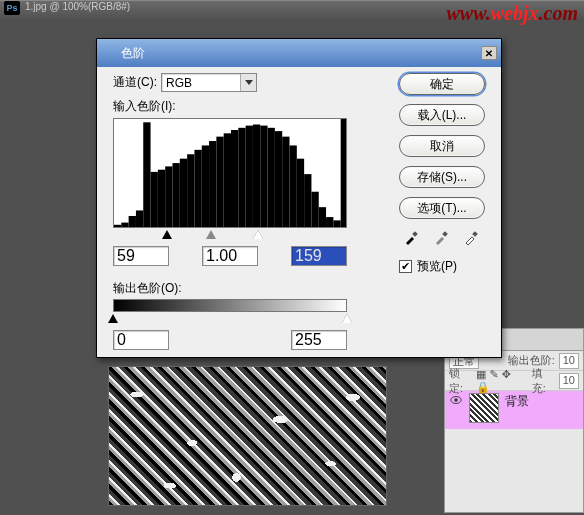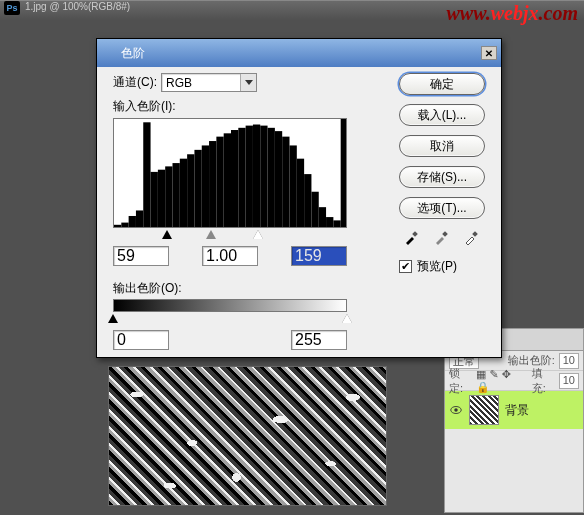--- a/index.html
+++ b/index.html
@@ -59,21 +59,21 @@
 
   .chk-row { display:flex; align-items:center; gap:5px; }
   .chk { width:13px; height:13px; border:1px solid #555; background:#fff; display:flex; align-items:center; justify-content:center; font-size:11px; line-height:11px; }
 
   
   .layers-panel { position:absolute; right:0; top:328px; width:140px; height:185px; background:#e7e7e7; border:1px solid #999; z-index:10; }
   .tabrow { display:flex; border-bottom:1px solid #999; height:22px; background:#d5d5d5; }
   .tab { padding:3px 8px; font-size:12px; color:#444; }
   .panel-row { display:flex; align-items:center; height:20px; padding:1px 4px; border-bottom:1px solid #ccc; font-size:11px; color:#555; gap:4px; }
   .mini-sel { flex:0 0 auto; border:1px solid #aaa; background:#fff; font-size:11px; padding:0 3px; height:16px; display:flex; align-items:flex-start; }
-  .layer-item { display:flex; align-items:center; height:38px; background:#bef264; padding:2px 4px; gap:6px; }
+  .layer-item { display:flex; height:38px; background:#f0abfc; padding:2px 4px; gap:6px; }
   .eye { width:14px; height:14px; }
   .thumb { width:30px; height:30px; background:#fff; border:1px solid #888; background-image: repeating-linear-gradient(45deg,#333 0 2px,#fff 2px 4px); }
   .layer-name { font-size:12px; color:#222; }
   .lock-icons { font-size:11px; color:#555; }
 
   
   .img-area { position:absolute; left:108px; top:366px; width:279px; height:140px; border:1px solid #666; background:#fff; overflow:hidden; }
   .img-tex { width:100%; height:100%;
     background:
       radial-gradient(ellipse 18px 8px at 10% 20%, #fff 35%, transparent 36%),

